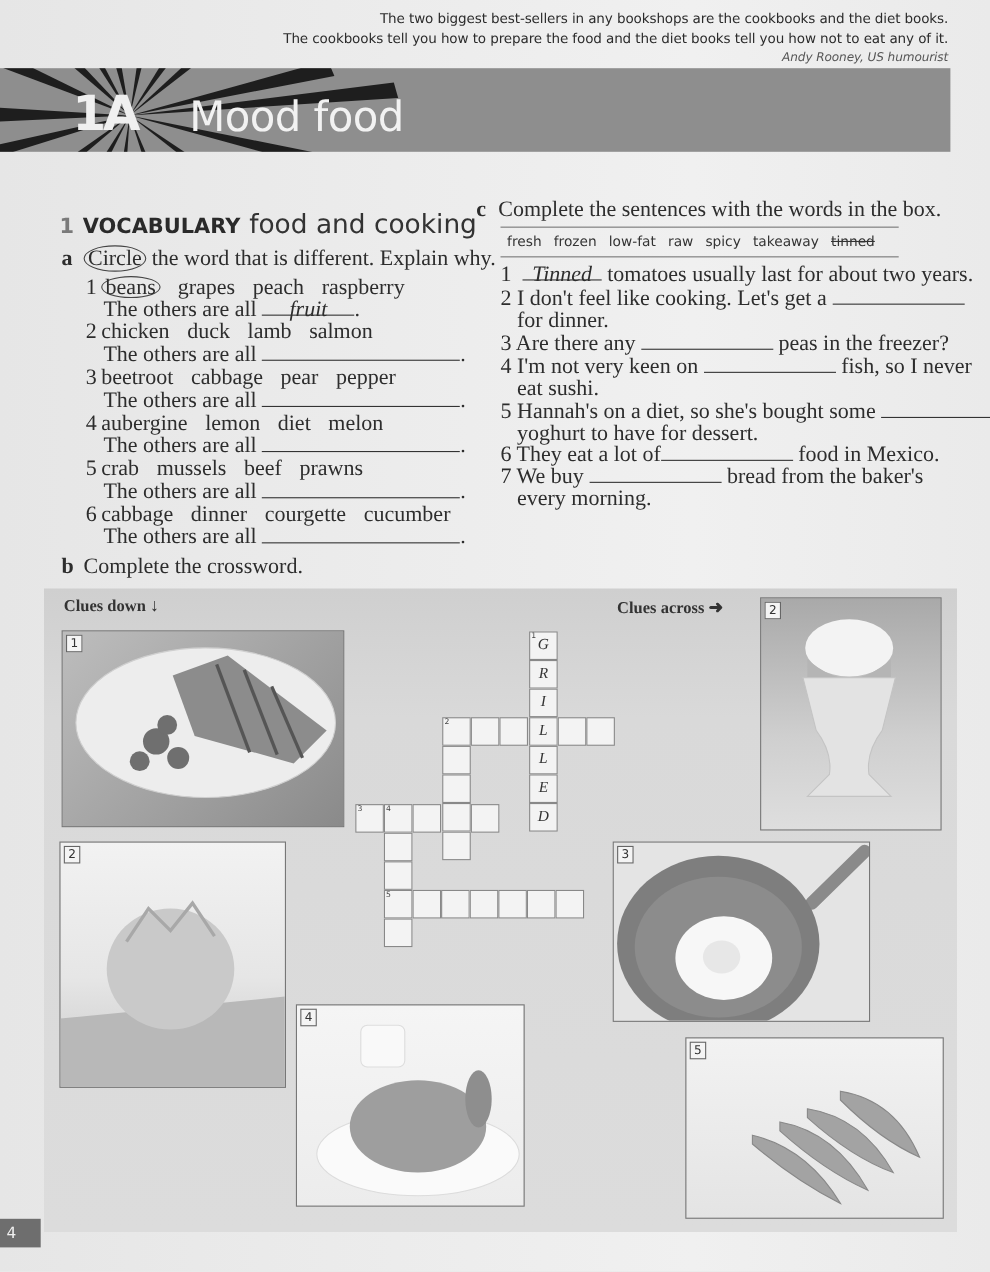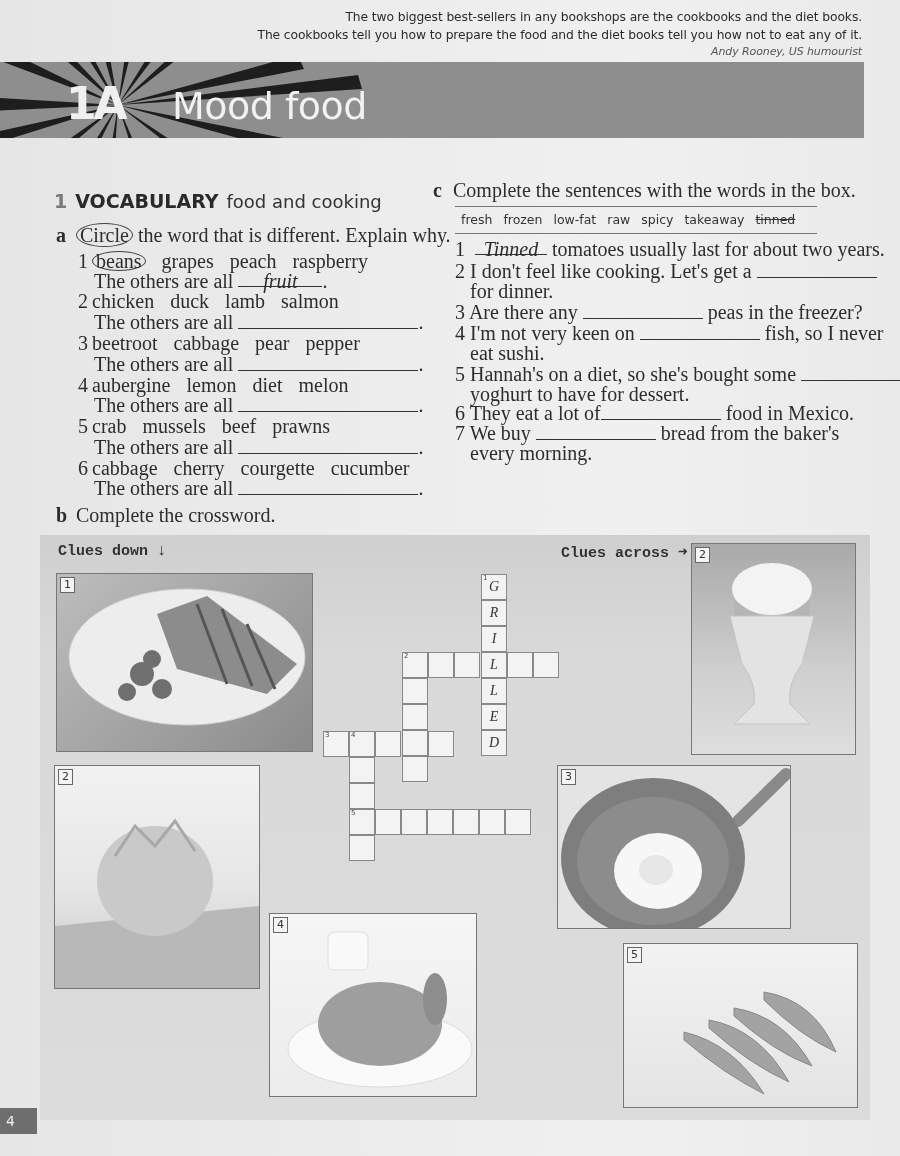--- a/index.html
+++ b/index.html
@@ -7,31 +7,31 @@
   .page{position:absolute;inset:0;background:linear-gradient(90deg,#e6e6e6 0%,#ececec 40%,#f0f0f0 70%,#eaeaea 100%);}
   .quote{position:absolute;right:38px;top:8px;text-align:right;font-family:"DejaVu Sans","Liberation Sans",sans-serif;font-size:12.3px;line-height:18px;color:#2b2b2b;letter-spacing:-0.1px;}
   .quote .author{font-style:italic;font-size:11px;color:#555;line-height:16px;}
   .banner{position:absolute;left:0;top:62px;width:864px;height:76px;background:#8e8e8e;overflow:hidden;}
   .banner svg{position:absolute;left:0;top:-62px;}
   .banner .code{position:absolute;left:66px;top:20px;font-family:"DejaVu Sans","Liberation Sans",sans-serif;font-weight:bold;font-size:44px;color:#f0f0f0;letter-spacing:-3px;line-height:44px;}
   .banner .title{position:absolute;left:172px;top:22px;font-family:"DejaVu Sans","Liberation Sans",sans-serif;font-size:38px;color:#f2f2f2;line-height:44px;letter-spacing:-0.5px;}
   .sec-head{position:absolute;left:54px;top:190px;font-family:"DejaVu Sans","Liberation Sans",sans-serif;font-size:19px;color:#2a2a2a;}
   .sec-head .num{color:#7a7a7a;font-weight:bold;margin-right:8px;}
   .sec-head .kw{font-weight:bold;margin-right:8px;}
-  .sec-head .sub{font-size:18px;color:#333;}
+  .sec-head .sub{font-size:24px;color:#333;}
   .line{position:absolute;font-size:20px;line-height:18px;white-space:nowrap;color:#2d2d2d;}
   .lbl{font-weight:bold;display:inline-block;width:20px;}
   .circ{border:1px solid #444;border-radius:50%;padding:0 3px;}
   .words span{display:inline-block;margin-right:16px;}
   .blank{display:inline-block;border-bottom:1px solid #333;height:14px;vertical-align:baseline;text-align:center;font-style:italic;}
   .wordbox{position:absolute;left:455px;top:206px;width:362px;height:26px;border-top:1px solid #777;border-bottom:1px solid #777;font-family:"DejaVu Sans","Liberation Sans",sans-serif;font-size:12.5px;line-height:26px;color:#333;}
   .wordbox span{margin-left:6px;margin-right:1px;}
   .wordbox .used{text-decoration:line-through;}
   .panel{position:absolute;left:40px;top:535px;width:830px;height:585px;background:linear-gradient(180deg,#cfcfcf 0%,#d9d9d9 20%,#dcdcdc 100%);}
-  .clue-title{position:absolute;font-size:15px;font-weight:bold;color:#333;font-family:Liberation Mono, monospace;}
+  .clue-title{position:absolute;font-size:15px;font-weight:bold;color:#333;font-family:Liberation Serif, serif;}
   .photo{position:absolute;border:1px solid #777;overflow:hidden;}
   .photo .tag{position:absolute;left:3px;top:3px;width:13px;height:14px;background:#f4f4f4;border:1px solid #666;font-family:"DejaVu Sans","Liberation Sans",sans-serif;font-size:11px;line-height:14px;text-align:center;color:#333;z-index:2;}
   .cw{position:absolute;}
   .cell{position:absolute;width:26px;height:26px;border:1px solid #888;background:#f3f3f3;box-sizing:border-box;font-style:italic;font-size:14px;line-height:24px;text-align:center;color:#333;}
   .cell .n{position:absolute;left:1px;top:-2px;font-size:7px;font-style:normal;line-height:10px;color:#444;font-family:"DejaVu Sans",sans-serif;}
   .pagenum{position:absolute;left:0;top:1108px;width:37px;height:26px;background:#6e6e6e;color:#f0f0f0;font-family:"DejaVu Sans","Liberation Sans",sans-serif;font-size:14px;line-height:26px;padding-left:6px;box-sizing:border-box;}
 </style>
 </head>
 <body>
 
@@ -96,21 +96,21 @@
     <span style="margin-right:4px">4</span><span>aubergine</span><span>lemon</span><span>diet</span><span>melon</span>
   </div>
   <div class="line" style="left:94px;top:396px;"><span>The others are all</span> <span class="blank" style="width:180px"></span>.</div>
 
   <div class="line words" style="left:78px;top:417px;">
     <span style="margin-right:4px">5</span><span>crab</span><span>mussels</span><span>beef</span><span>prawns</span>
   </div>
   <div class="line" style="left:94px;top:438px;"><span>The others are all</span> <span class="blank" style="width:180px"></span>.</div>
 
   <div class="line words" style="left:78px;top:459px;">
-    <span style="margin-right:4px">6</span><span>cabbage</span><span>cherry</span><span>courgette</span><span>cucumber</span>
+    <span style="margin-right:4px">6</span><span>cabbage</span><span>dinner</span><span>courgette</span><span>cucumber</span>
   </div>
   <div class="line" style="left:94px;top:479px;"><span>The others are all</span> <span class="blank" style="width:180px"></span>.</div>
 
   <div class="line" style="left:56px;top:506px;">
     <span class="lbl">b</span><span>Complete the crossword.</span>
   </div>
 
   <div class="line" style="left:433px;top:181px;">
     <span class="lbl">c</span><span>Complete the sentences with the words in the box.</span>
   </div>

